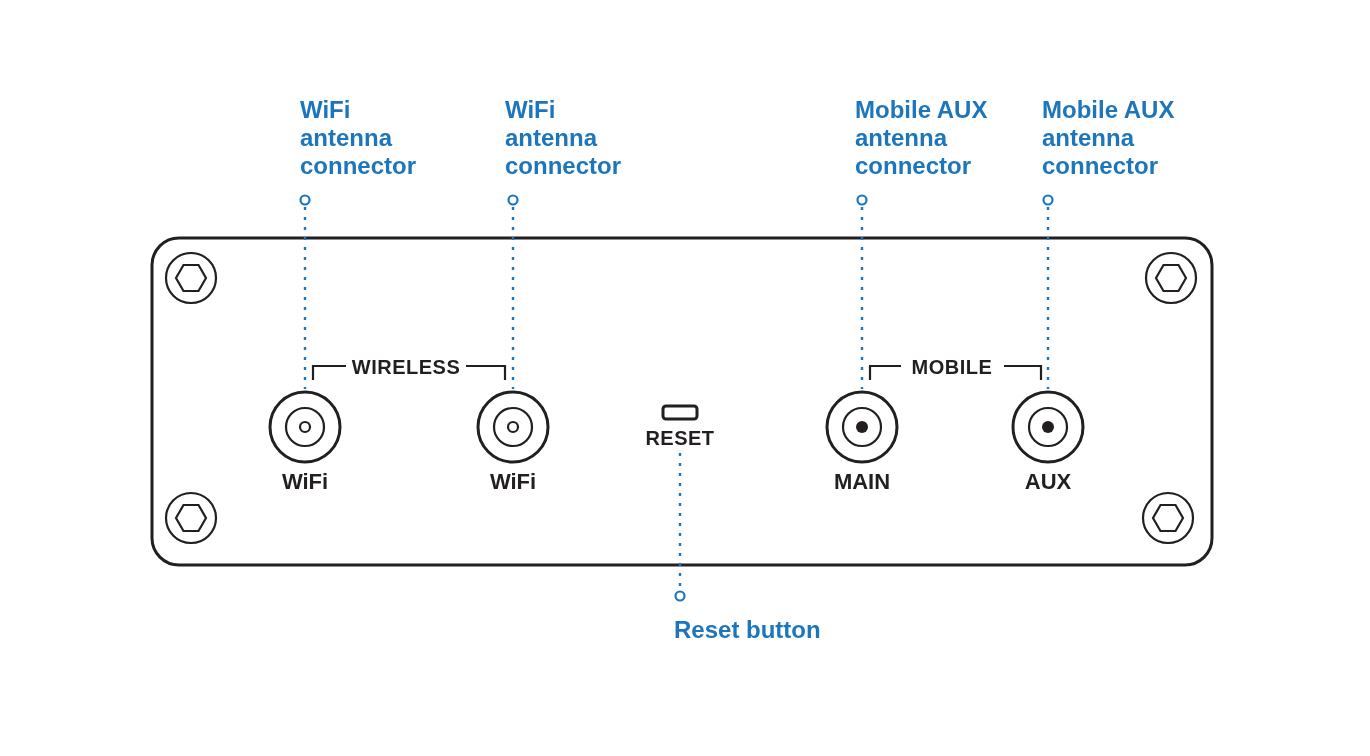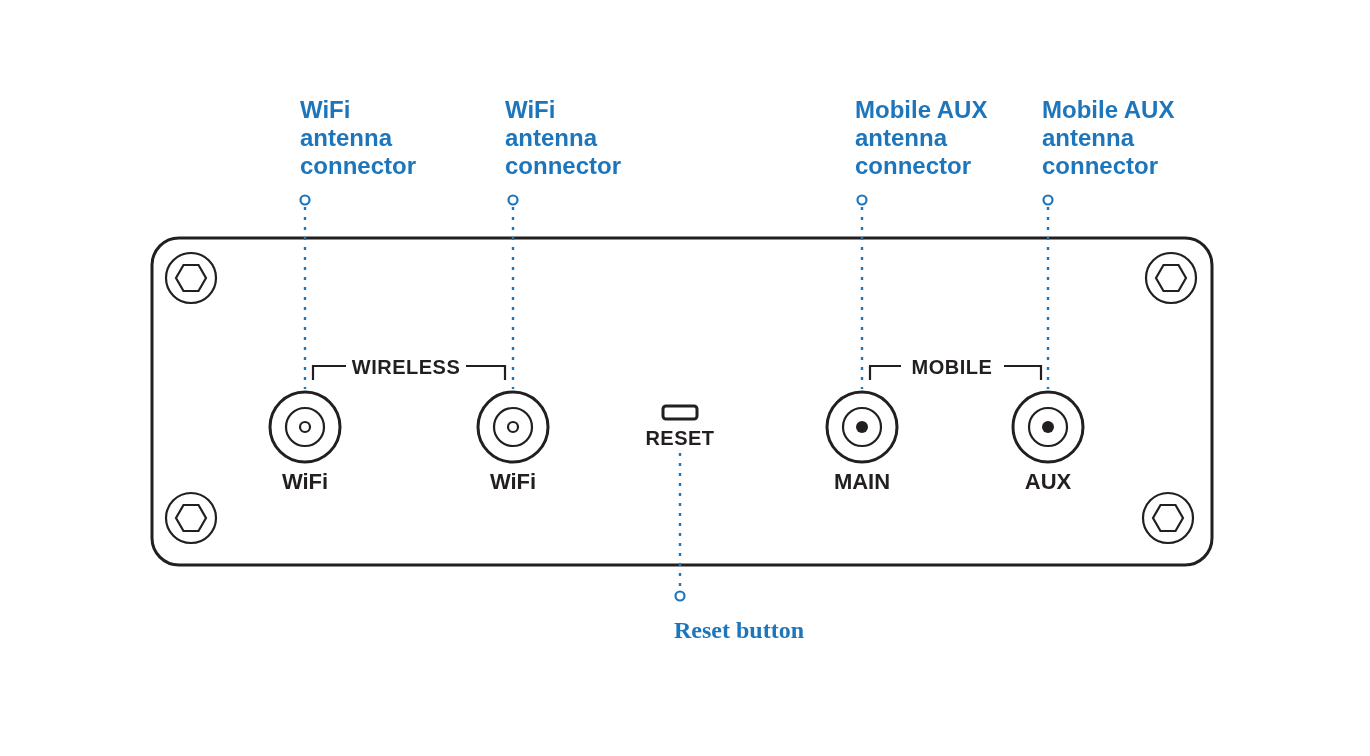--- a/index.html
+++ b/index.html
@@ -68,21 +68,21 @@
 connector</div>
 
   <div class="callout" style="left:855px; top:96px;">Mobile AUX
 antenna
 connector</div>
 
   <div class="callout" style="left:1042px; top:96px;">Mobile AUX
 antenna
 connector</div>
 
-  <div class="callout" style="left:674px; top:616px;font-family:Liberation Serif, serif;">Reset button</div>
+  <div class="callout" style="left:674px; top:616px;">Reset button</div>
 
   <svg class="diagram-svg" width="1370" height="756" viewBox="0 0 1370 756">
 
     <rect class="panel-line" x="152" y="238" width="1060" height="327" rx="27" ry="27"></rect>
 
     <g>
       <circle class="thin-line" cx="191" cy="278" r="25"></circle>
       <polygon class="thin-line" points="206,278 198.5,291 183.5,291 176,278 183.5,265 198.5,265"></polygon>
     </g>
     <g>

